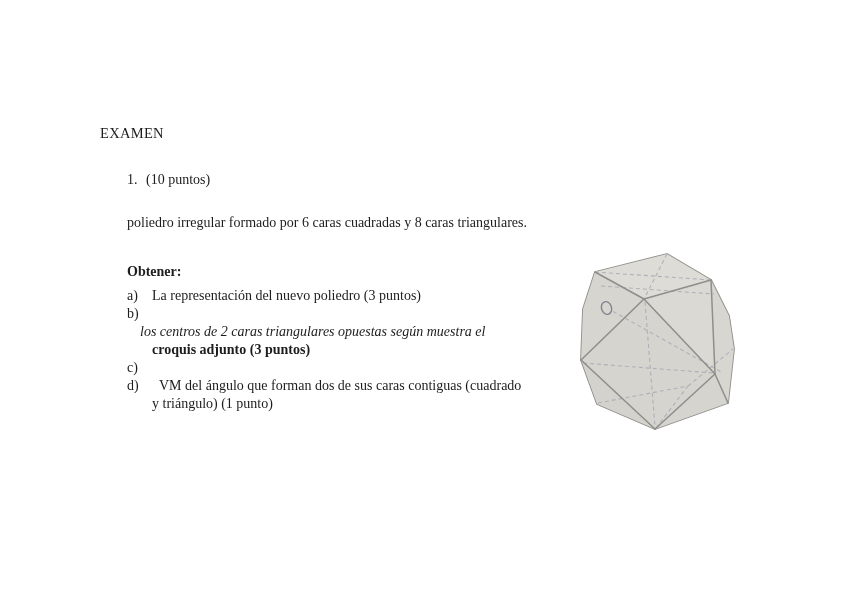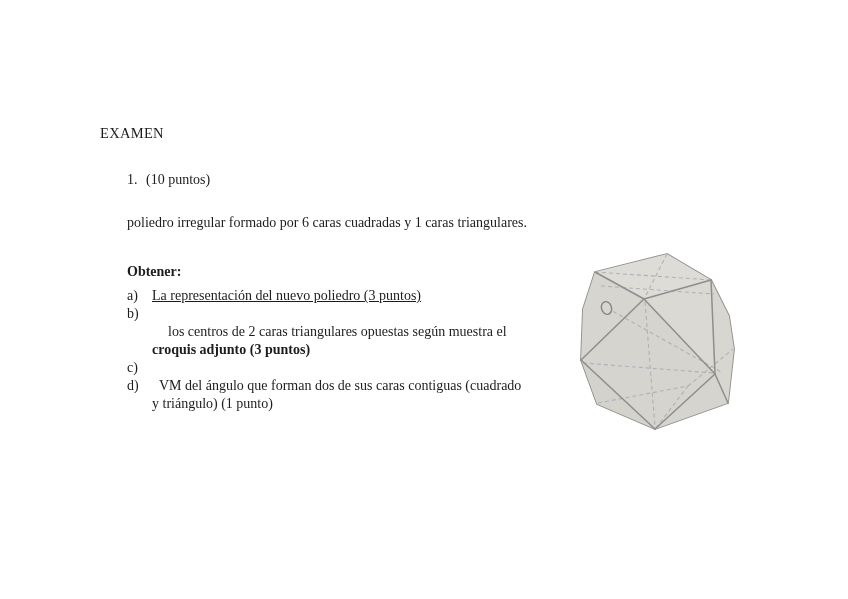--- a/index.html
+++ b/index.html
@@ -24,29 +24,29 @@
 </head>
 <body>
 
 <div class="page">
 
   <div class="t caps" style="left:100px;top:124px;font-size:14.5px;">EXAMEN</div>
 
   <div class="t" style="left:127px;top:171px;">1.</div>
   <div class="t" style="left:146px;top:171px;">(10 puntos)</div>
 
-  <div class="t" style="left:127px;top:214px;">poliedro irregular formado por 6 caras cuadradas y 1 caras triangulares.</div>
+  <div class="t" style="left:127px;top:214px;">poliedro irregular formado por 6 caras cuadradas y 8 caras triangulares.</div>
 
   <div class="t bold" style="left:127px;top:263px;">Obtener:</div>
 
   <div class="t" style="left:127px;top:287px;">a)</div>
-  <div class="t" style="left:152px;top:287px;text-decoration:underline;">La representación del nuevo poliedro (3 puntos)</div>
+  <div class="t" style="left:152px;top:287px;">La representación del nuevo poliedro (3 puntos)</div>
 
   <div class="t" style="left:127px;top:305px;">b)</div>
-  <div class="t" style="left:168px;top:323px;">los centros de 2 caras triangulares opuestas según muestra el</div>
+  <div class="t" style="left:140px;top:323px;font-style:italic;">los centros de 2 caras triangulares opuestas según muestra el</div>
   <div class="t" style="left:152px;top:341px;font-weight:bold;">croquis adjunto (3 puntos)</div>
 
   <div class="t" style="left:127px;top:359px;">c)</div>
 
   <div class="t" style="left:127px;top:377px;">d)</div>
   <div class="t" style="left:159px;top:377px;">VM del ángulo que forman dos de sus caras contiguas (cuadrado</div>
   <div class="t" style="left:152px;top:395px;">y triángulo) (1 punto)</div>
 
   <svg class="fig" width="200" height="212" viewBox="560 228 200 212">
 

